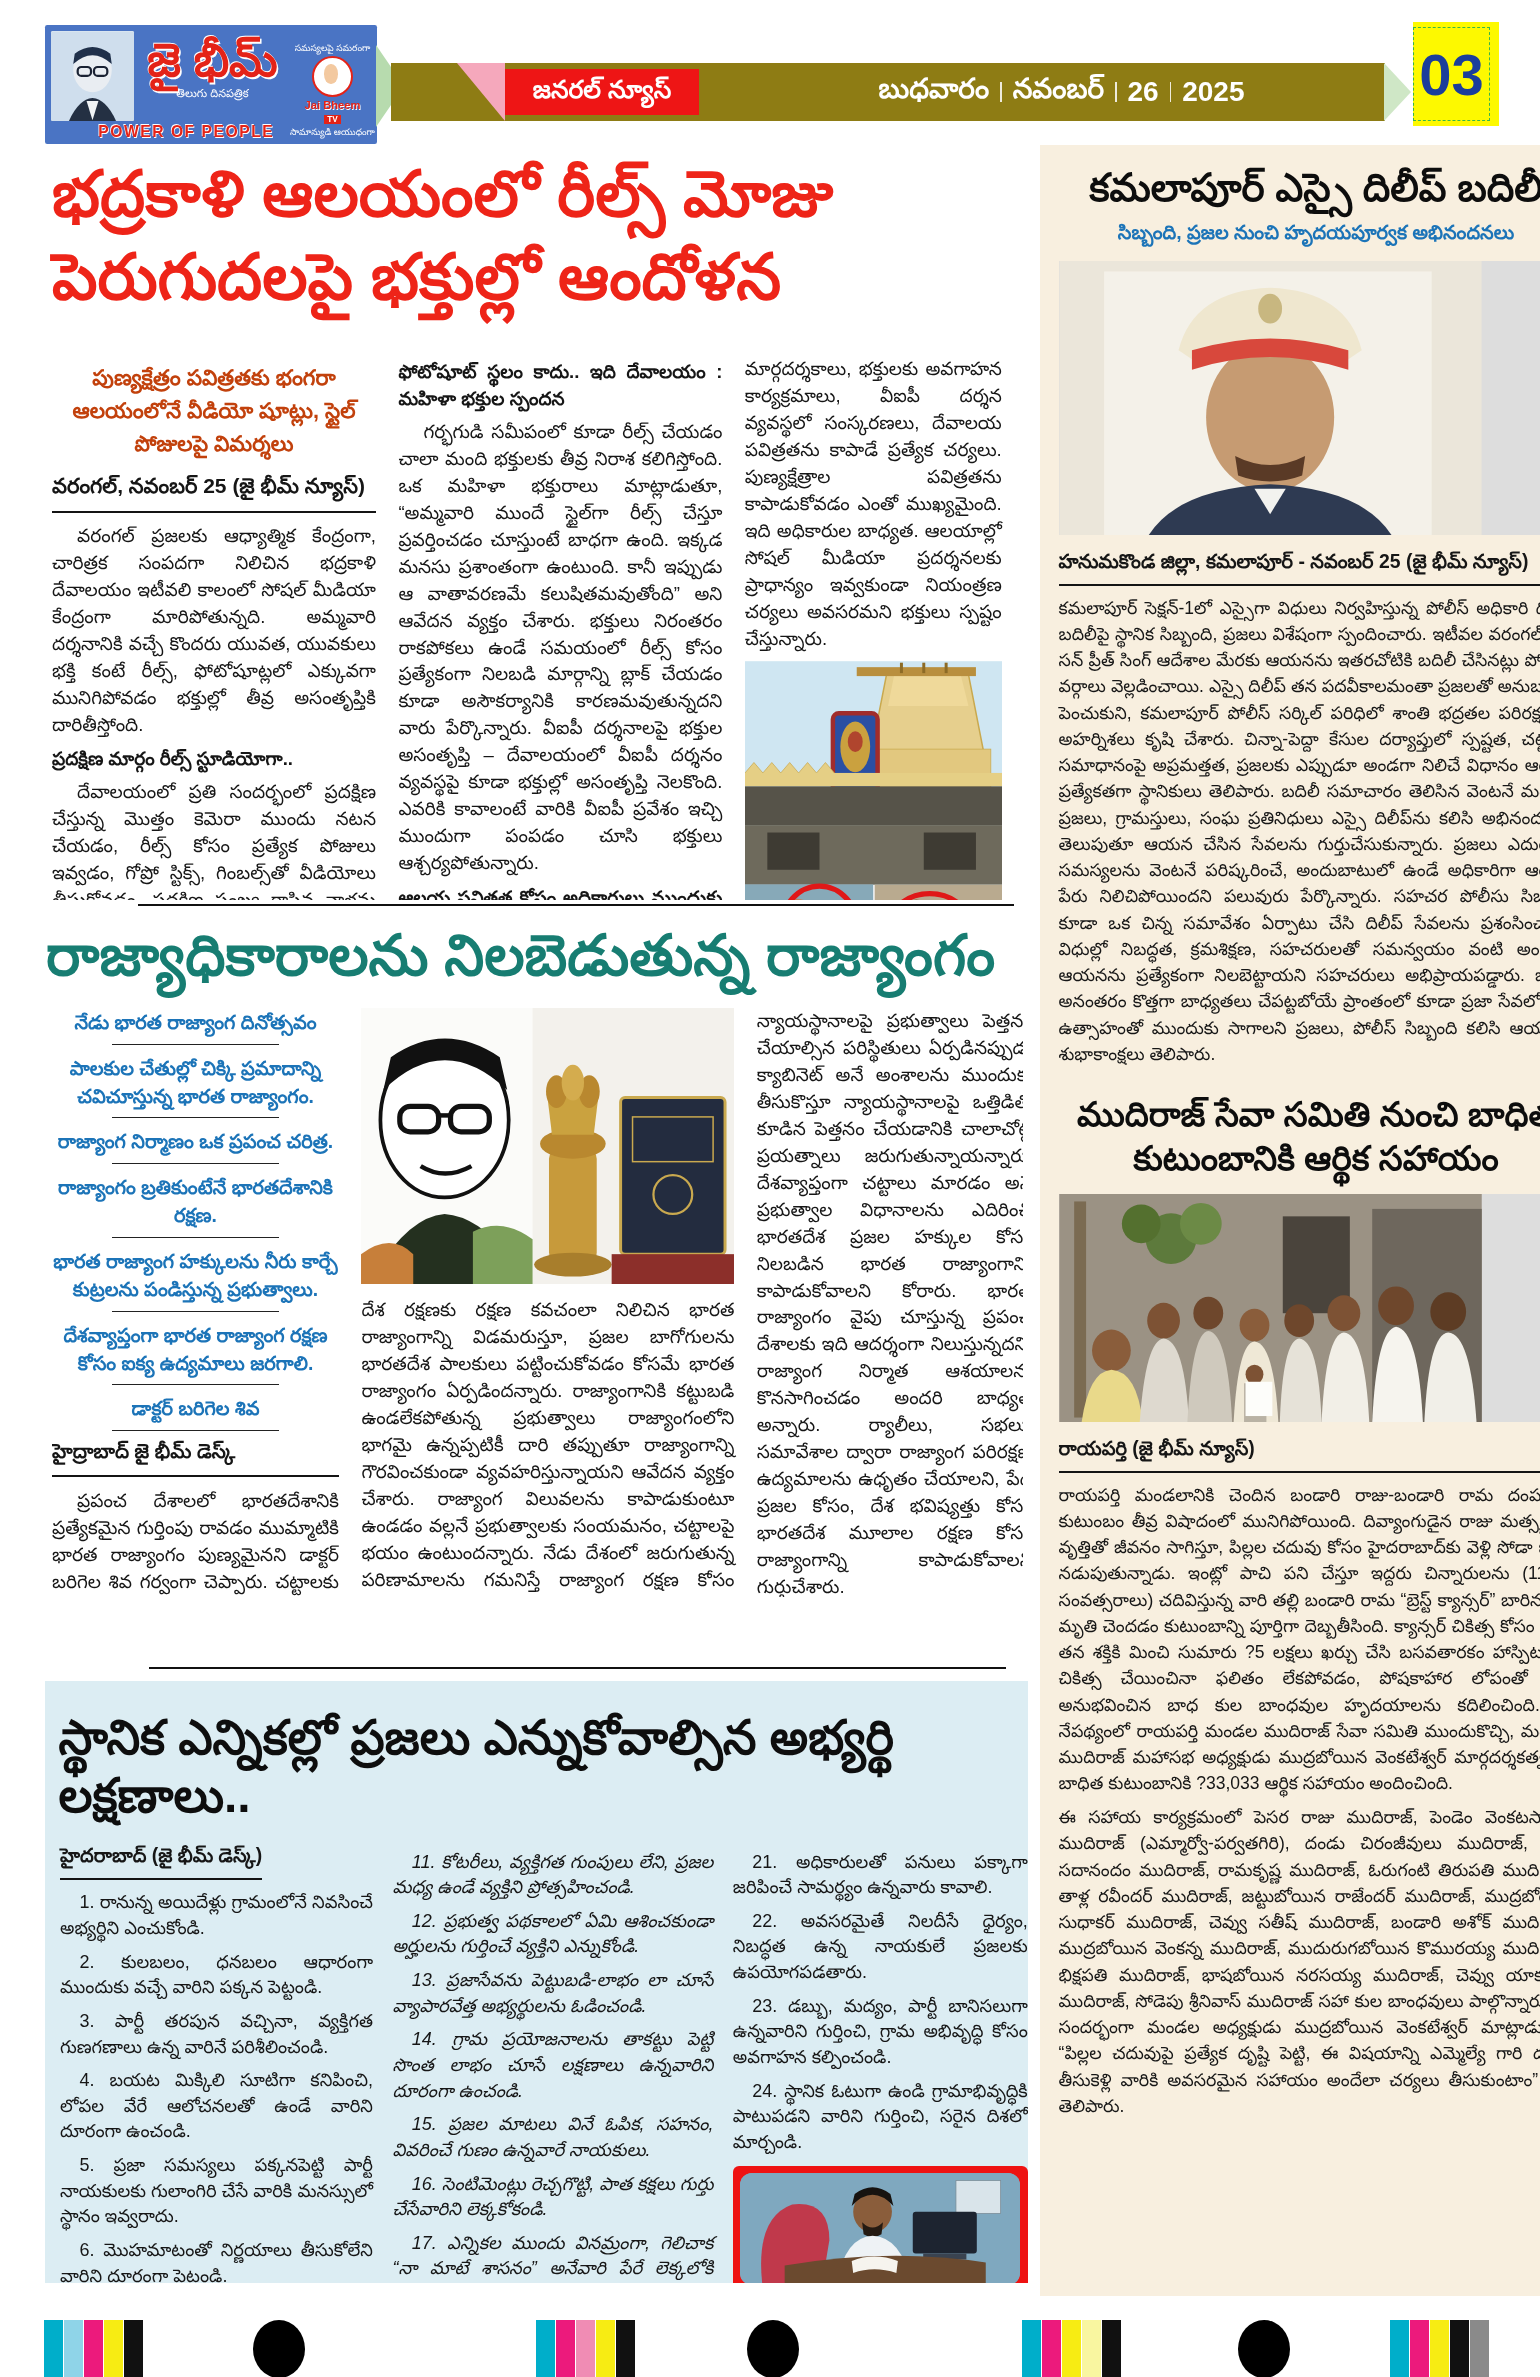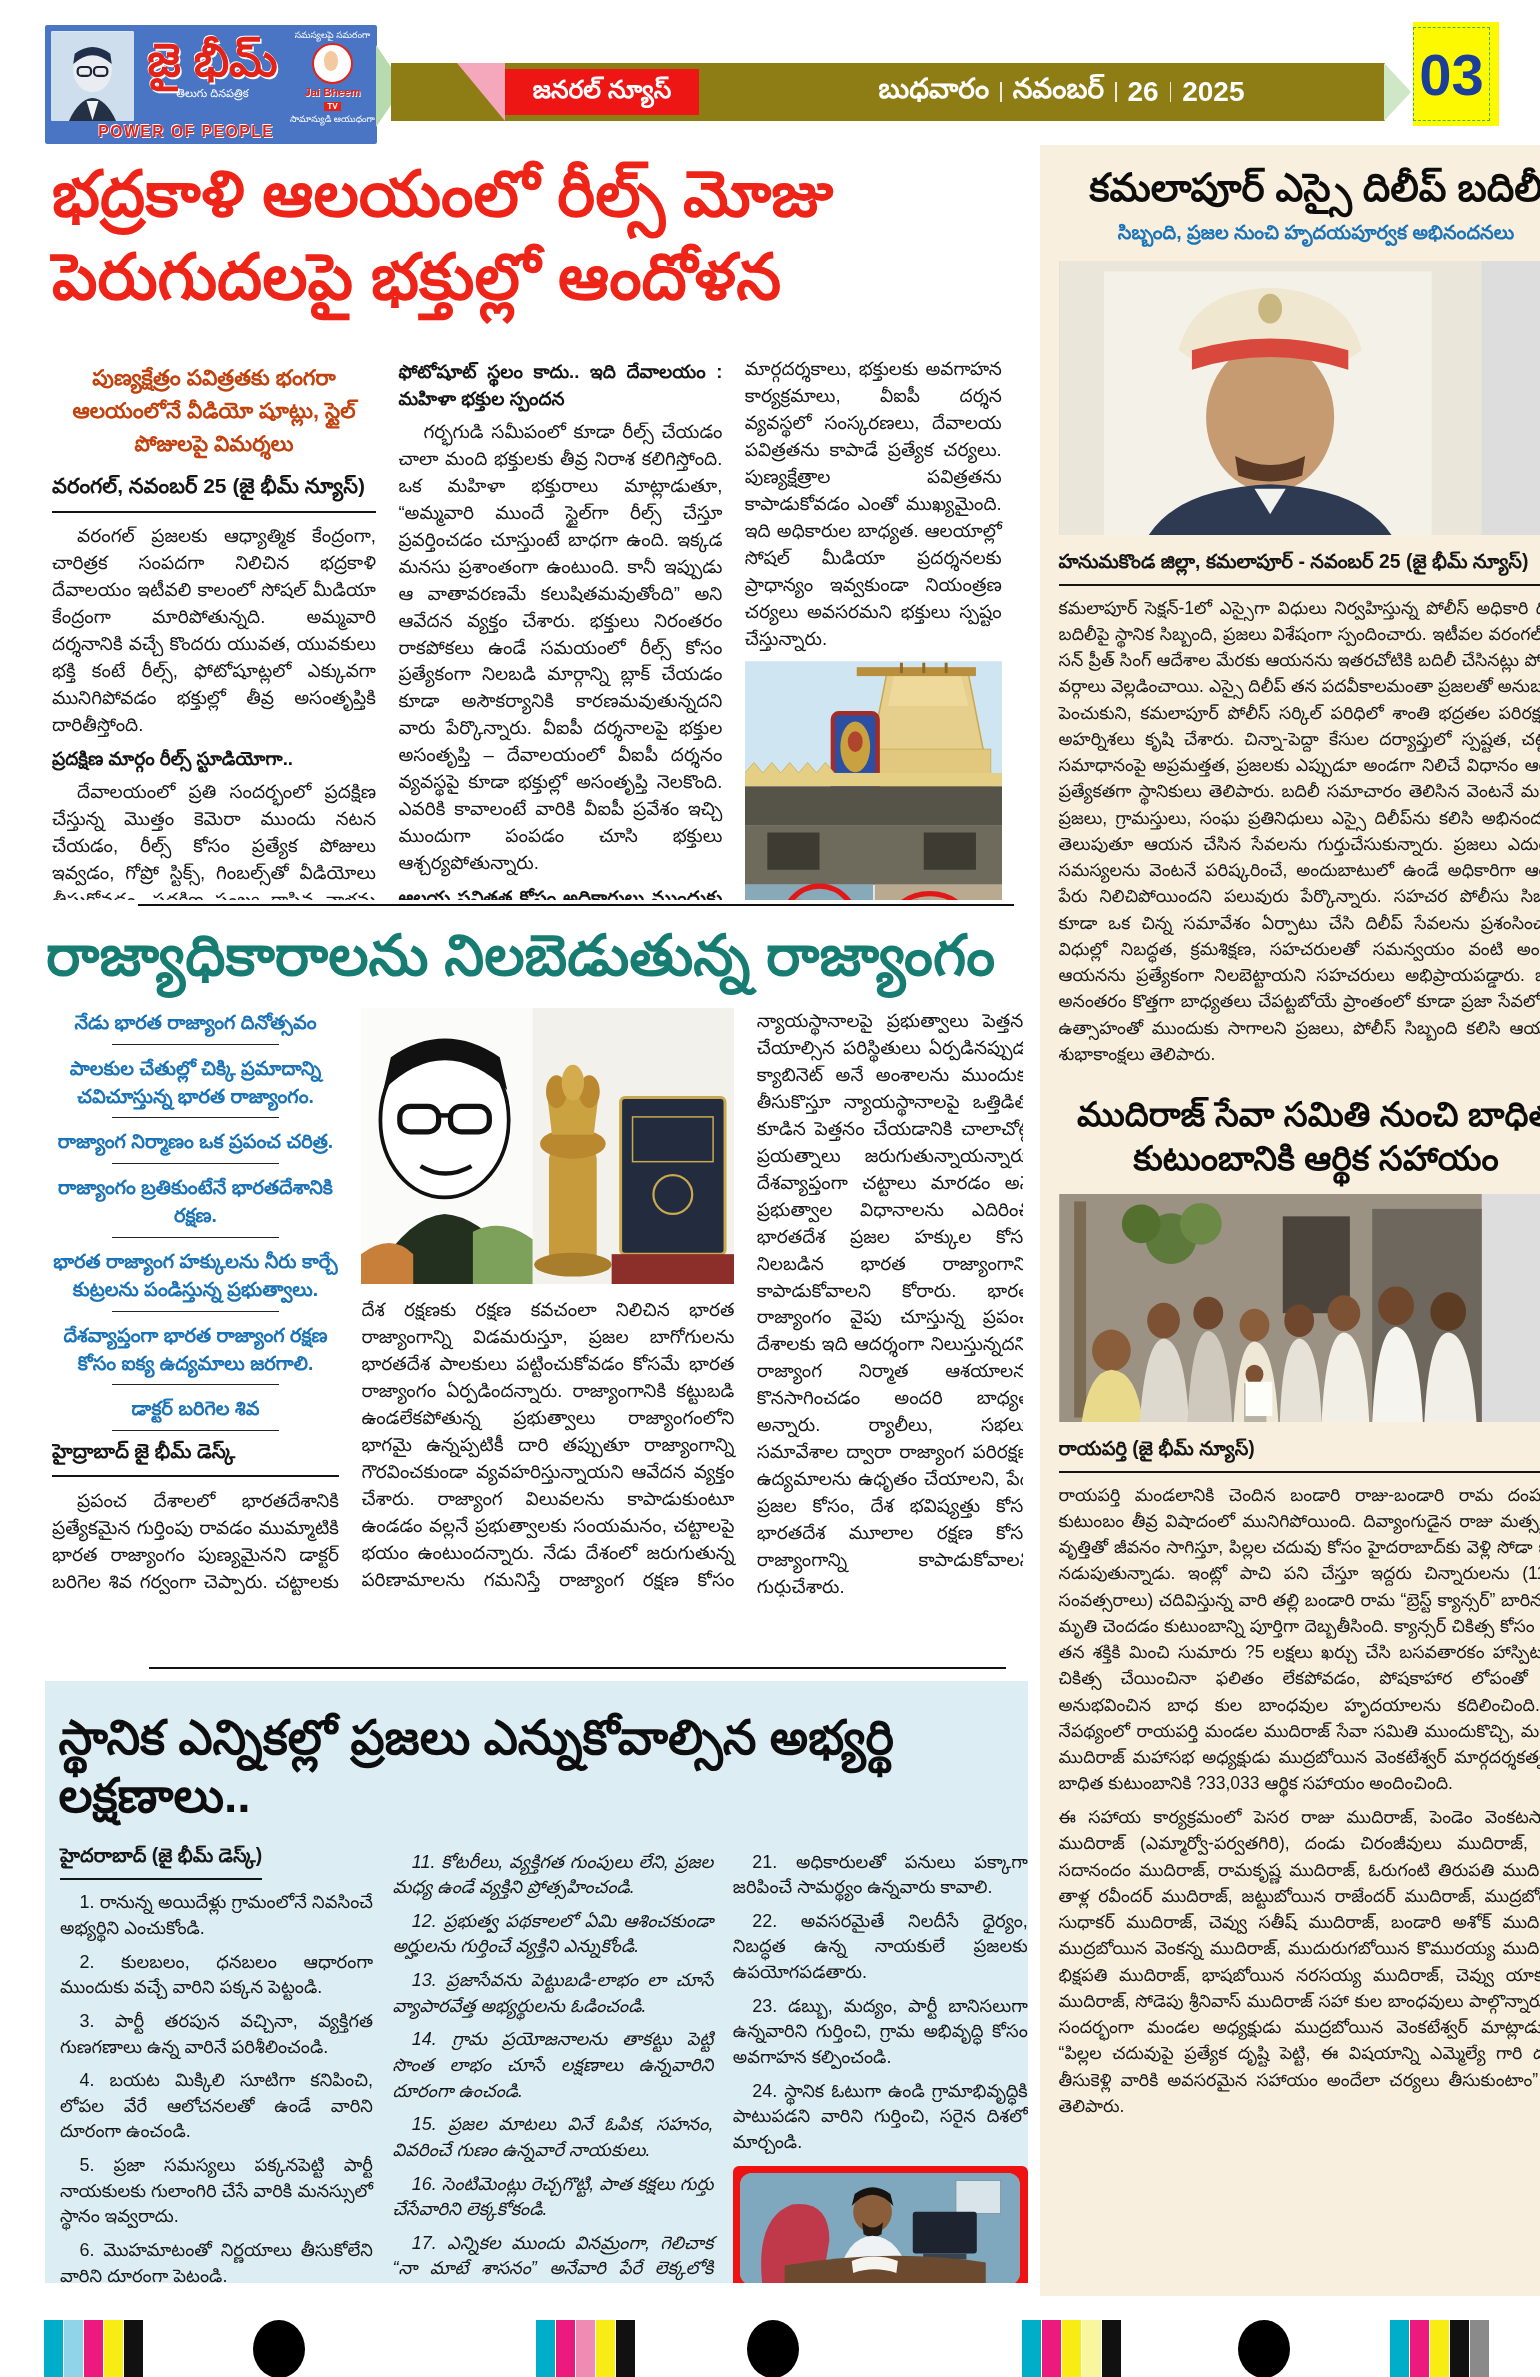--- a/index.html
+++ b/index.html
@@ -10,21 +10,21 @@
   .logo-box{left:45px;top:24.6px;width:332px;height:119px;background:#4a74c4;border-radius:2.2px;
             display:flex;align-items:stretch;overflow:hidden;}
   .logo-photo{width:83px;margin:6px 3px 22.4px 6px;background:linear-gradient(#e7eef6,#9fb6cc);
               border-radius:1.5px;overflow:hidden;flex:none;}
   .logo-mid{flex:1;position:relative;text-align:center;}
   .logo-title{font-size:46px;font-weight:800;color:#e42318;margin-top:12px;
               text-shadow:1.5px 1.5px 0 #fff,-0.7px -0.7px 0 #fff;line-height:1;}
   .logo-paper{color:#ffffff;font-size:11.2px;margin-top:4.5px;}
   .logo-slogan{position:absolute;bottom:3px;left:-60px;right:-7.5px;color:#e42318;font-weight:800;
                font-size:15.7px;letter-spacing:1.5px;text-shadow:0.7px 0.7px 0 #fff,-0.7px -0.7px 0 #fff;white-space:nowrap;}
-  .logo-right{width:89px;flex:none;text-align:center;padding-top:5px;}
+  .logo-right{width:89px;flex:none;text-align:center;padding-top:18px;}
   .tagline{color:#fff;font-size:9px;line-height:1.2;}
   .tv-circle{width:37px;height:37px;border-radius:50%;background:#fff;border:2.2px solid #e42318;
              margin:3px auto 1.5px auto;position:relative;}
   .tv-circle:before{content:"";position:absolute;left:10.4px;top:6px;width:13.4px;height:19.4px;border-radius:50%;background:#f3c9a0;}
   .tv-name{color:#e42318;font-weight:800;font-size:11.2px;text-shadow:0.7px 0.7px 0 #fff;}
   .tv-badge{display:inline-block;background:#e42318;color:#fff;font-weight:800;font-size:8.2px;padding:0 3px;margin-top:0.7px;}
   .chevron{left:376px;top:45px;width:0;height:0;border-top:41px solid transparent;border-bottom:41px solid transparent;
            border-left:28px solid #b7dbae;}
   .band{left:391px;top:63px;width:994px;height:58px;background:#8e7c14;}
   .pink-notch{position:absolute;left:66px;top:0;width:0;height:0;border-top:58px solid #f5a8bc;border-left:48px solid transparent;}

